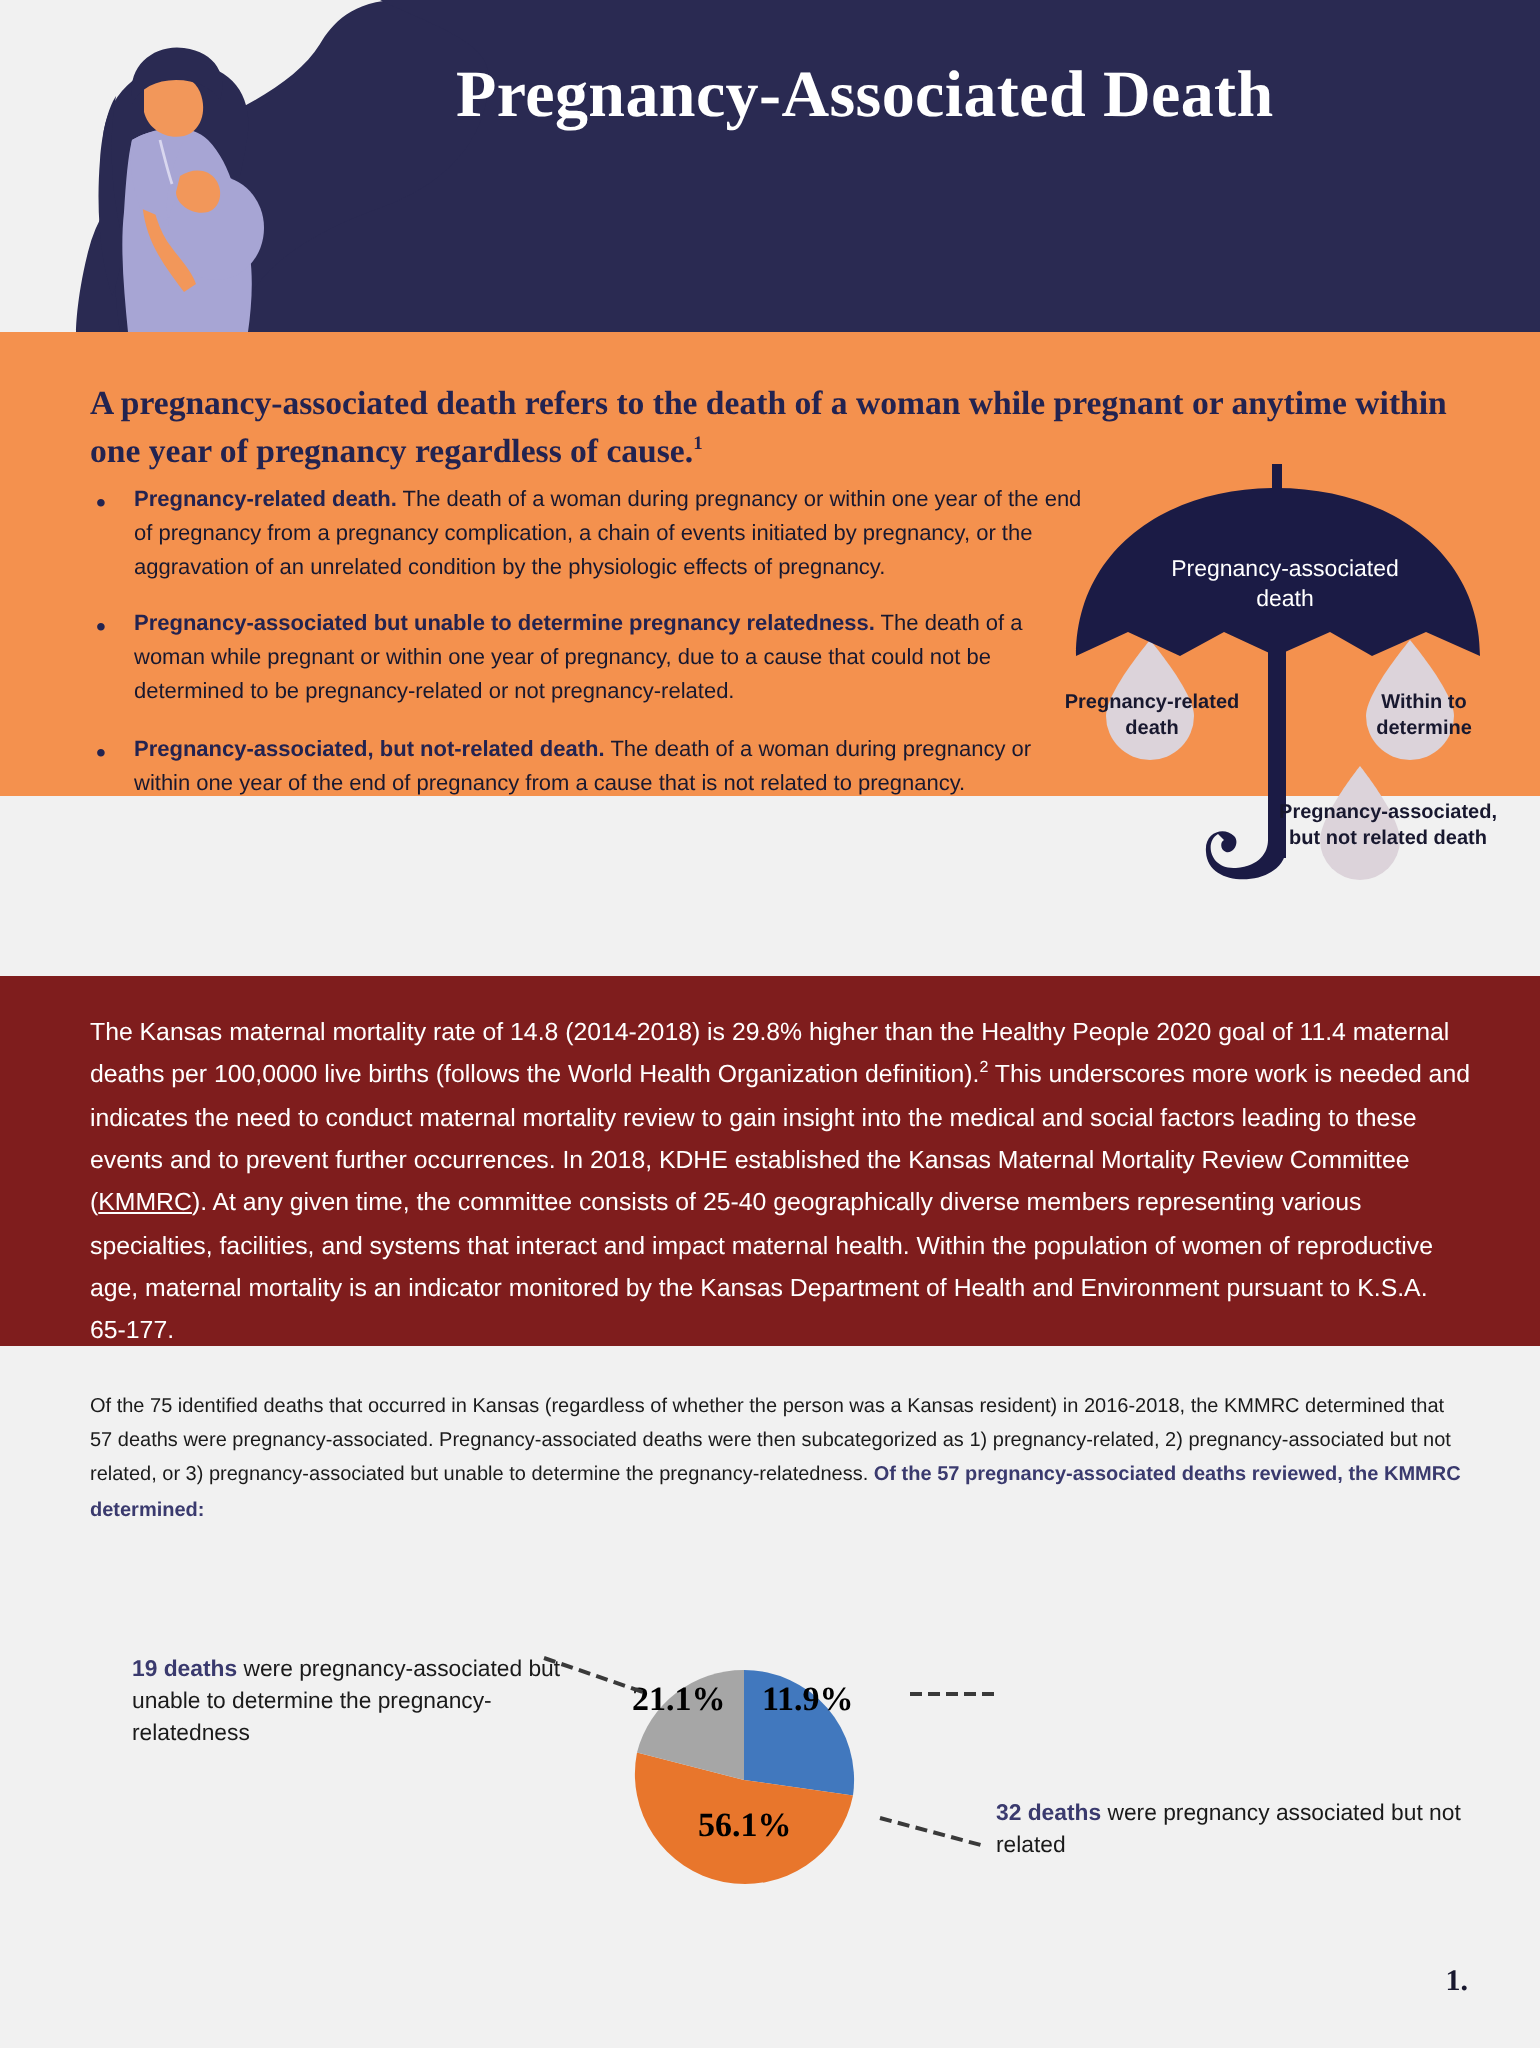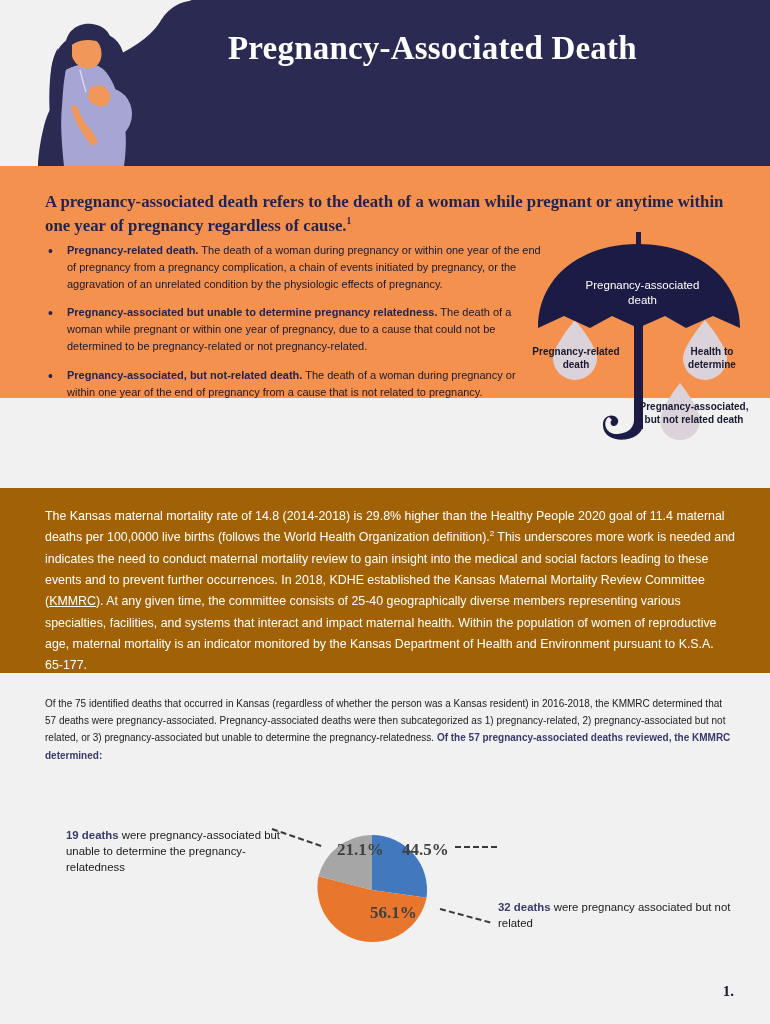--- a/index.html
+++ b/index.html
@@ -47,36 +47,36 @@
   .umb-label{
     position:absolute;left:50px;top:50px;width:145px;text-align:center;
     font-size:11.5px;color:#ffffff;line-height:1.28;
   }
   .drop-label{position:absolute;text-align:center;font-size:10px;color:#18182f;line-height:1.3;font-weight:600;}
   .dl-1{left:10px;top:117px;width:92px;}
   .dl-2{left:152px;top:117px;width:80px;}
   .dl-3{left:118px;top:172px;width:112px;}
 
   
-  .navy{position:absolute;left:0;top:488px;width:770px;height:185px;background:#a16207;}
+  .navy{position:absolute;left:0;top:488px;width:770px;height:185px;background:#7f1d1d;}
   .navy p{
     position:absolute;left:45px;top:18px;width:690px;margin:0;
     font-size:12.4px;color:#ffffff;line-height:1.72;text-align:left;
   }
   .navy .lnk{text-decoration:underline;}
   .navy sup{font-size:8px;vertical-align:super;}
 
   
   .body-sec{position:absolute;left:0;top:673px;width:770px;height:351px;background:#f1f1f1;}
   .body-para{
     position:absolute;left:45px;top:22px;width:690px;margin:0;
     font-size:10px;color:#1a1a1a;line-height:1.72;
   }
   .body-para b{color:#3a3a6e;font-weight:700;}
-  .pie-pct{position:absolute;font-size:17px;font-weight:700;color:#404040;font-family:"Liberation Serif",serif;margin-left:21px;}
+  .pie-pct{position:absolute;font-size:17px;font-weight:700;color:#000000;font-family:"Liberation Serif",serif;}
   .pct-blue{left:381px;top:840px;}
   .pct-gray{left:316px;top:840px;}
   .pct-orange{left:349px;top:903px;}
 
   .callout{position:absolute;font-size:11.4px;color:#1a1a1a;line-height:1.42;}
   .callout b{color:#3a3a6e;font-weight:700;}
   .co-left{left:66px;top:827px;width:215px;}
   .co-r1{left:504px;top:834px;width:230px;}
   .co-r2{left:498px;top:899px;width:240px;}
 
@@ -159,21 +159,21 @@
         <path d="M18,100 C18,48 62,16 118,16 C174,16 220,48 220,100
                  L193,88 L166,100 L145,88 L118,100 L92,88 L70,100 L44,88 Z" fill="#1b1b45"></path>
 
         <rect x="114" y="96" width="9" height="105" fill="#1b1b45"></rect>
         <path d="M114,186 L123,186 L123,196 C123,215 84,218 83,198 C82,188 92,185 97,190
                  C100,193 97,199 93,198 C90,197 90,193 92,192 L89,189 C82,193 85,207 98,206
                  C110,205 114,198 114,192 Z" fill="#1b1b45"></path>
       </svg>
       <div class="umb-label">Pregnancy-associated death</div>
       <div class="drop-label dl-1">Pregnancy-related death</div>
-      <div class="drop-label dl-2">Health to determine</div>
+      <div class="drop-label dl-2">Within to determine</div>
       <div class="drop-label dl-3">Pregnancy-associated, but not related death</div>
     </div>
   </div>
 
   <div class="navy">
     <p><span>The Kansas maternal mortality rate of 14.8 (2014-2018) is 29.8% higher than the Healthy People 2020 goal of 11.4 maternal deaths per 100,0000 live births (follows the World Health Organization definition).</span><sup>2</sup><span>  This underscores more work is needed and indicates the need to conduct maternal mortality review to gain insight into the medical and social factors leading to these events and to prevent further occurrences. In 2018, KDHE established the Kansas Maternal Mortality Review Committee (</span><a class="lnk" href="#" style="color:#fff">KMMRC</a><span>). At any given time, the committee consists of 25-40 geographically diverse members representing various specialties, facilities, and systems that interact and impact maternal health. Within the population of women of reproductive age, maternal mortality is an indicator monitored by the Kansas Department of Health and Environment pursuant to K.S.A. 65-177.</span></p>
   </div>
 
   <div class="body-sec">
     <p class="body-para"><span>Of the 75 identified deaths that occurred in Kansas (regardless of whether the person was a Kansas resident) in 2016-2018, the KMMRC determined that 57 deaths were pregnancy-associated. Pregnancy-associated deaths were then subcategorized as 1) pregnancy-related, 2) pregnancy-associated but not related, or 3) pregnancy-associated but unable to determine the pregnancy-relatedness. </span><b>Of the 57 pregnancy-associated deaths reviewed, the KMMRC determined:</b></p>
@@ -181,21 +181,21 @@
 
   <svg style="position:absolute;left:300px;top:810px;" width="170" height="160" viewBox="0 0 170 160">
 
     <path d="M72,80 L72,25 A55,55 0 0 1 126.5,87.7 Z" fill="#4178be"></path>
 
     <path d="M72,80 L126.5,87.7 A55,55 0 1 1 18.5,66.2 Z" fill="#e8762c"></path>
 
     <path d="M72,80 L18.5,66.2 A55,55 0 0 1 72,25 Z" fill="#a6a6a6"></path>
   </svg>
 
-  <div class="pie-pct pct-blue">44.5%</div>
+  <div class="pie-pct pct-blue">11.9%</div>
   <div class="pie-pct pct-orange">56.1%</div>
   <div class="pie-pct pct-gray">21.1%</div>
 
   <div class="dash" style="left:455px;top:846px;width:42px;"></div>
   <div class="dash" style="left:440px;top:908px;width:52px;transform:rotate(15deg);transform-origin:left center;"></div>
   <div class="dash" style="left:272px;top:828px;width:52px;transform:rotate(19deg);transform-origin:left center;"></div>
 
   <div class="callout co-left">
     <b>19 deaths</b><span> were pregnancy-associated but unable to determine the pregnancy-relatedness</span>
   </div>

